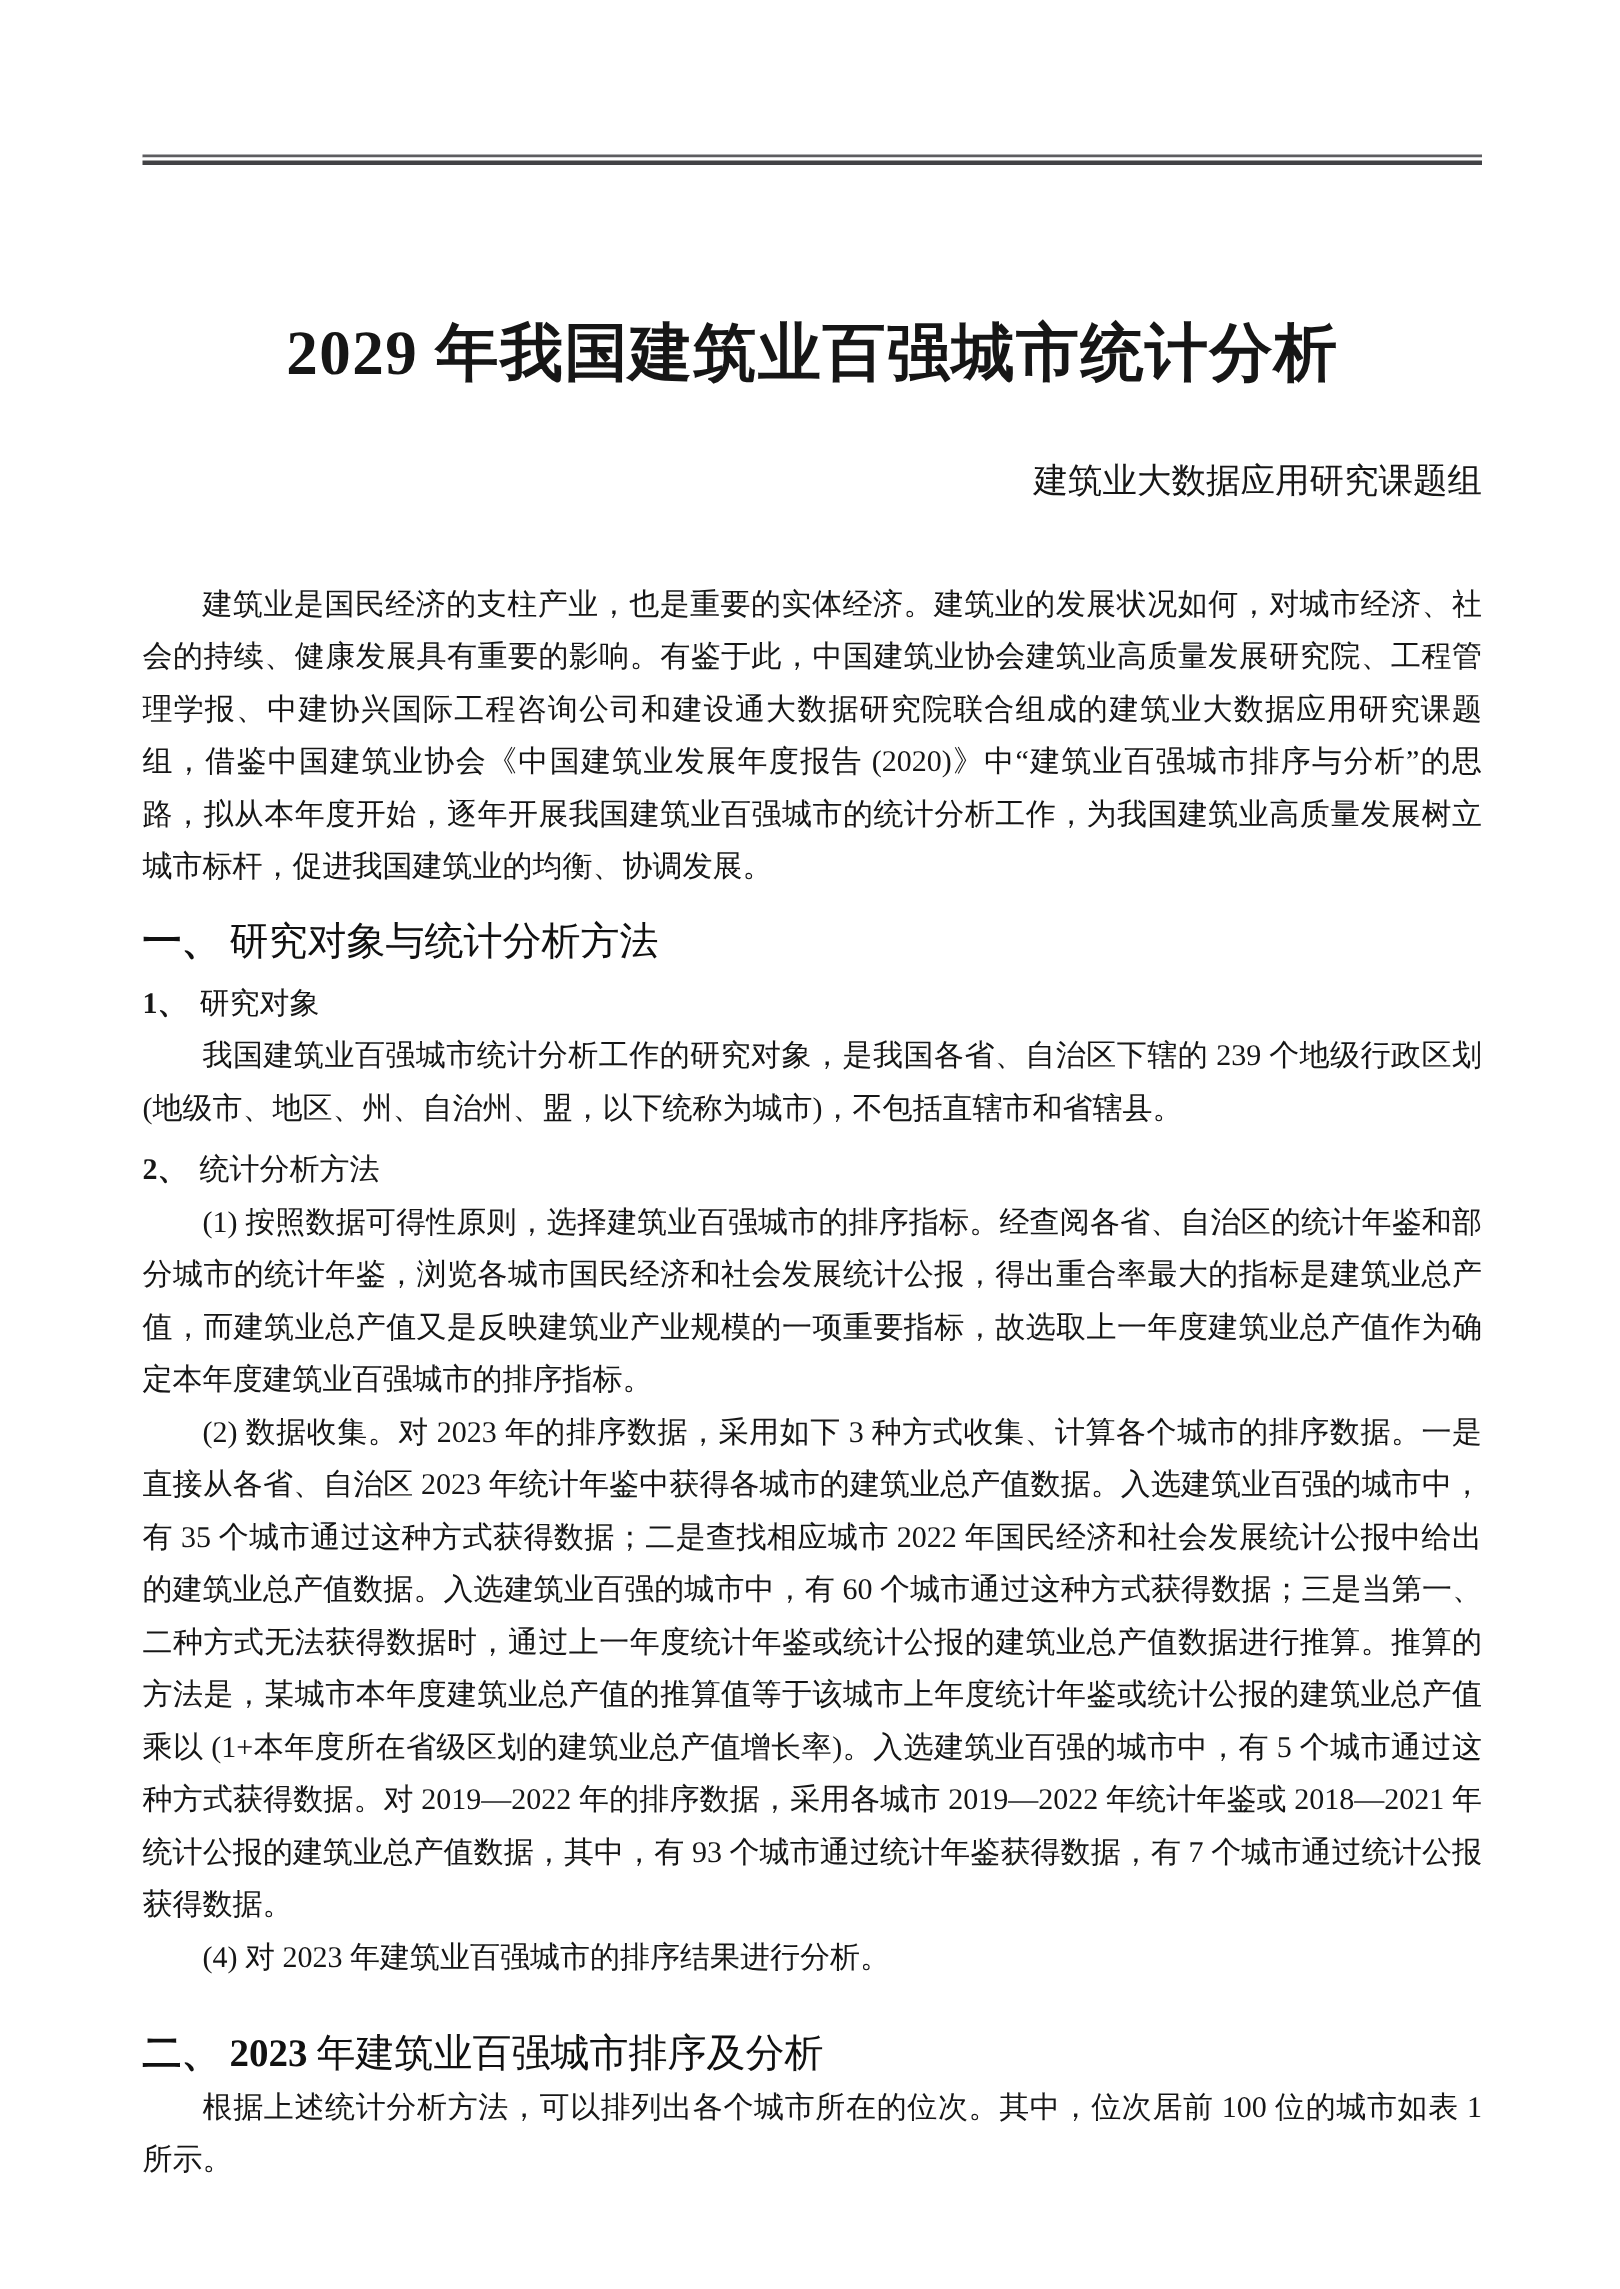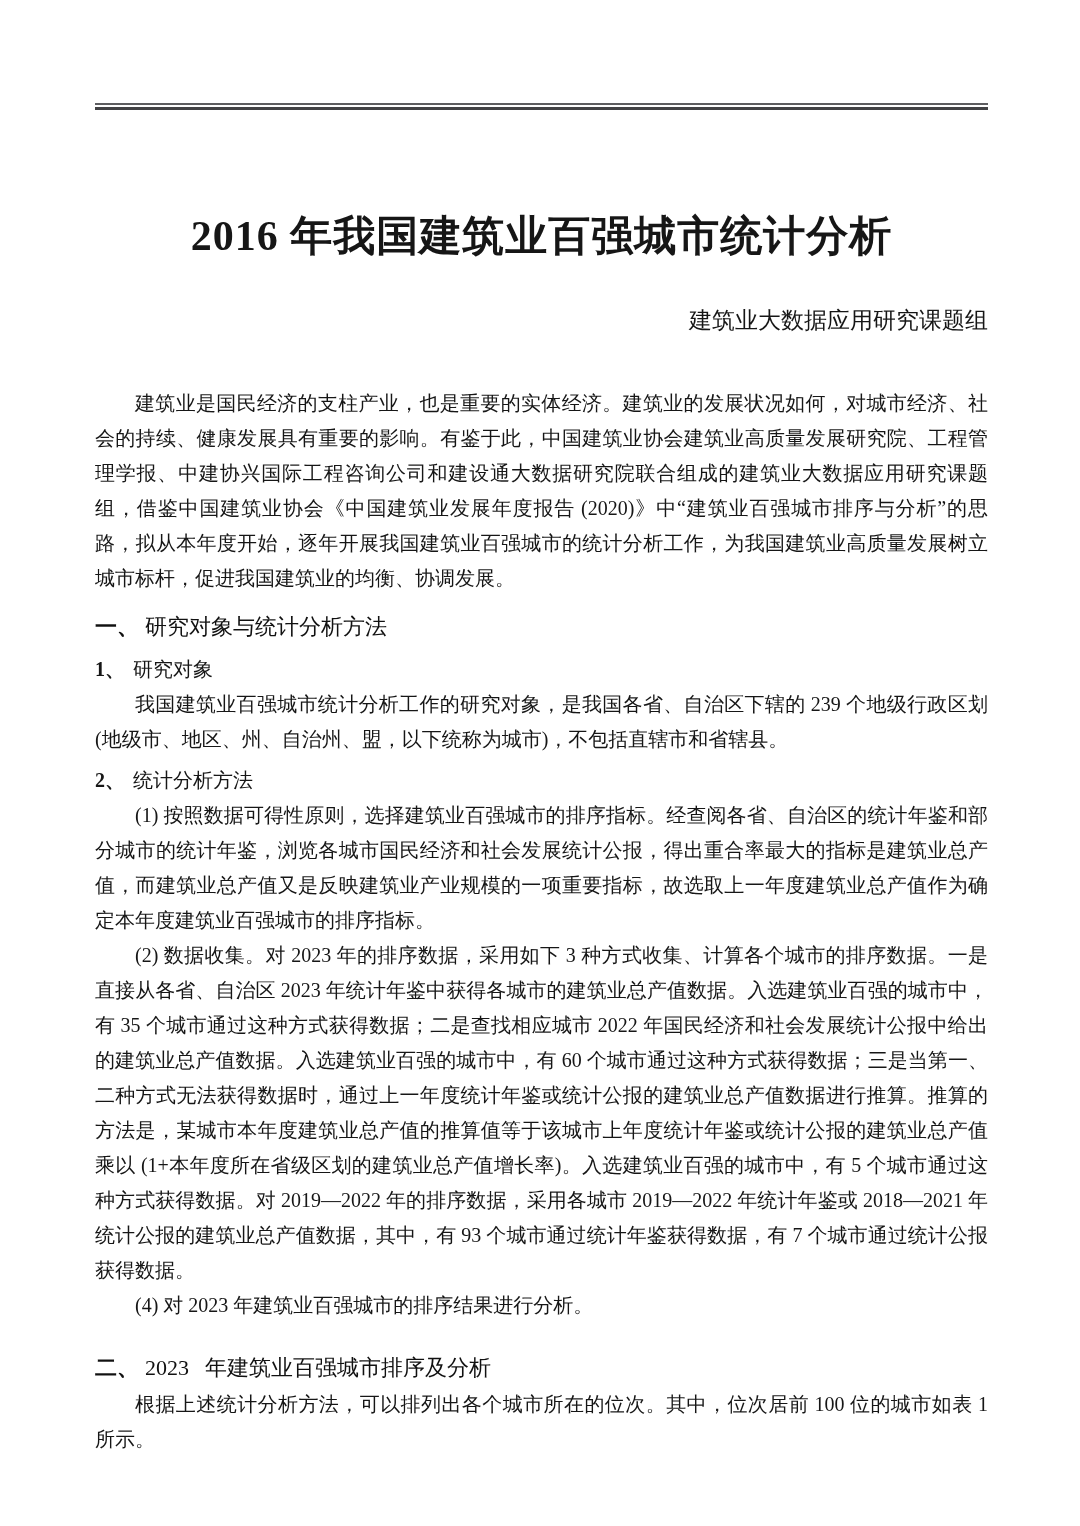--- a/index.html
+++ b/index.html
@@ -50,34 +50,34 @@
     line-height: 35px;
     text-align: justify;
     text-align-last: left;
   }
   .indent { text-indent: 2em; }
 
   .intro { margin-top: 50px; }
 
   .sec-heading {
     margin-top: 12px;
-    font-size: 22px;
+    font-size: 26px;
     line-height: 38px;
     font-family: "Liberation Sans", "DejaVu Sans", sans-serif;
     font-weight: normal;
     color: #111;
   }
   .sec-heading .h-num {
     font-weight: bold;
     margin-right: 6px;
   }
   .sec-heading .h-year {
     font-family: "Liberation Serif", "DejaVu Serif", serif;
-    font-weight: normal;
-    margin-right: 16px;
+    font-weight: bold;
+    margin-right: 6px;
   }
   .sec-heading.sec-two { margin-top: 26px; }
 
   .sub-heading {
     margin-top: 6px;
     font-size: 20px;
     line-height: 35px;
     font-weight: normal;
   }
   .sub-heading .s-num {
@@ -95,21 +95,21 @@
 <div class="page">
 
   <div class="top-rule content">
     <div class="rule-thin"></div>
     <div class="rule-gap"></div>
     <div class="rule-thick"></div>
   </div>
 
   <div class="content">
 
-    <h1 class="title">2016 年我国建筑业百强城市统计分析</h1>
+    <h1 class="title">2029 年我国建筑业百强城市统计分析</h1>
 
     <div class="subtitle">建筑业大数据应用研究课题组</div>
 
     <p class="body indent intro">建筑业是国民经济的支柱产业，也是重要的实体经济。建筑业的发展状况如何，对城市经济、社会的持续、健康发展具有重要的影响。有鉴于此，中国建筑业协会建筑业高质量发展研究院、工程管理学报、中建协兴国际工程咨询公司和建设通大数据研究院联合组成的建筑业大数据应用研究课题组，借鉴中国建筑业协会《中国建筑业发展年度报告 (2020)》中“建筑业百强城市排序与分析”的思路，拟从本年度开始，逐年开展我国建筑业百强城市的统计分析工作，为我国建筑业高质量发展树立城市标杆，促进我国建筑业的均衡、协调发展。</p>
 
     <h2 class="sec-heading sec-one">
       <span class="h-num">一、</span><span>研究对象与统计分析方法</span>
     </h2>
 
     <h3 class="sub-heading">

